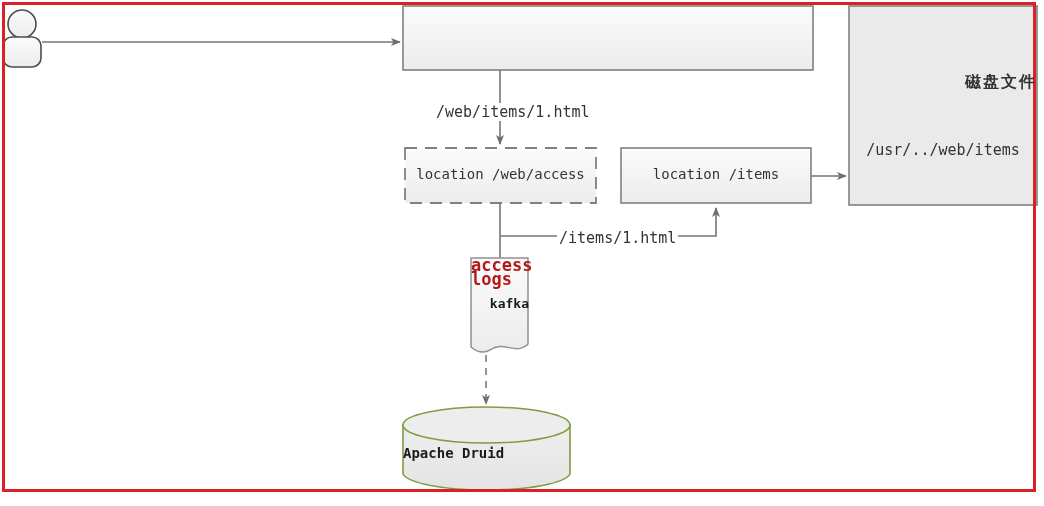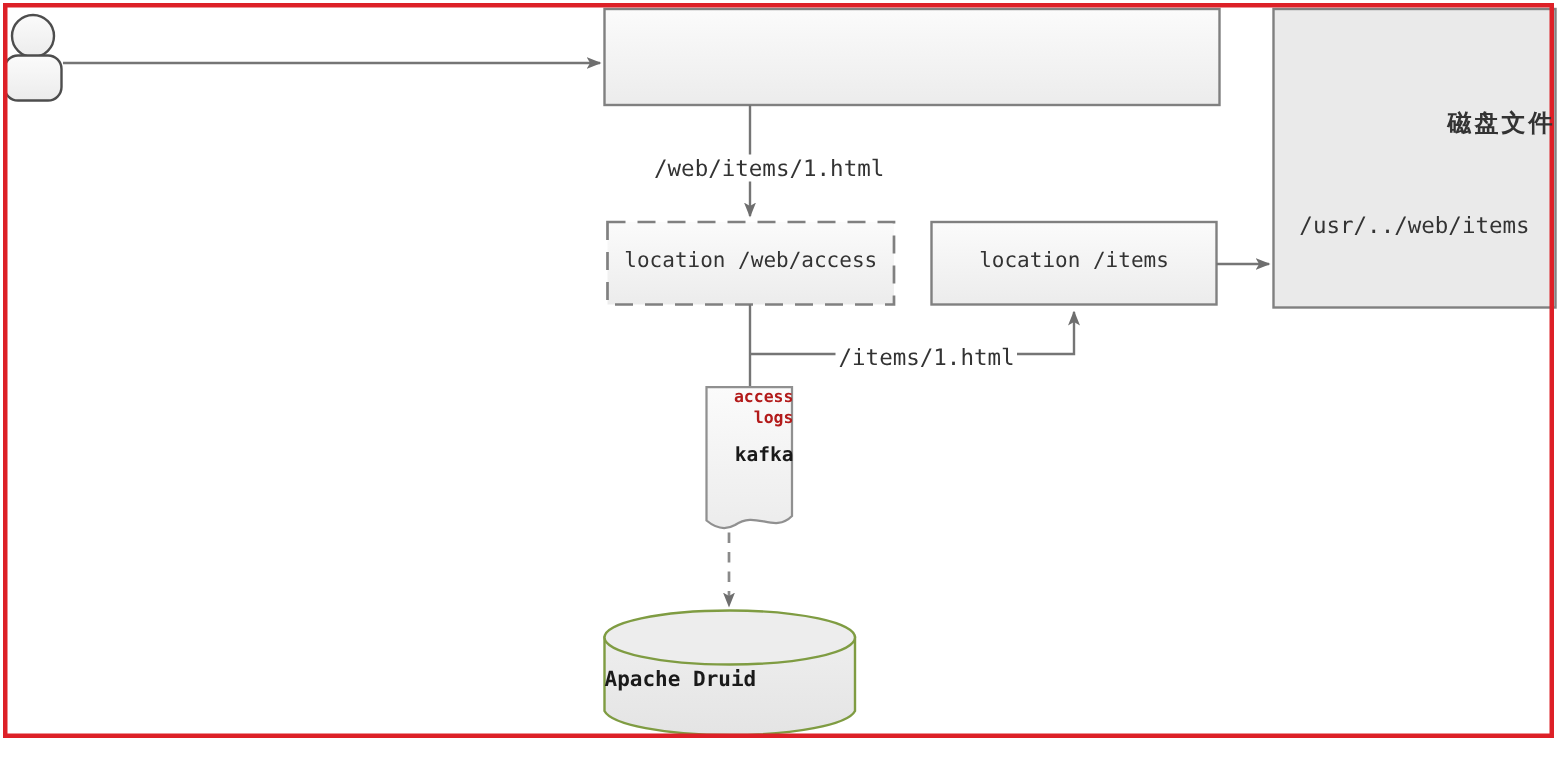--- a/index.html
+++ b/index.html
@@ -72,23 +72,23 @@
     font-size: 15px;
     white-space: pre;
     background: #ffffff;
     padding: 0 2px;
     pointer-events: none;
   }
   .lbl-web-items-html { left: 434px; top: 103px; }
   .lbl-items-html { left: 557px; top: 229px; }
   .lbl-access-logs {
     left: 471px; top: 258px; width: 58px;
-    font-size: 11px; font-weight: bold;
+    font-size: 17px; font-weight: bold;
     color: #b31b1b; line-height: 14px;
-    text-align: right;
+    text-align: left;
   }
   .lbl-kafka {
     left: 471px; top: 296px; width: 58px;
     font-size: 13px; font-weight: bold;
     color: #1a1a1a; text-align: right;
   }
   .lbl-druid {
     left: 403px; top: 445px; width: 167px;
     font-size: 14px; font-weight: bold;
     color: #1a1a1a; text-align: left;

